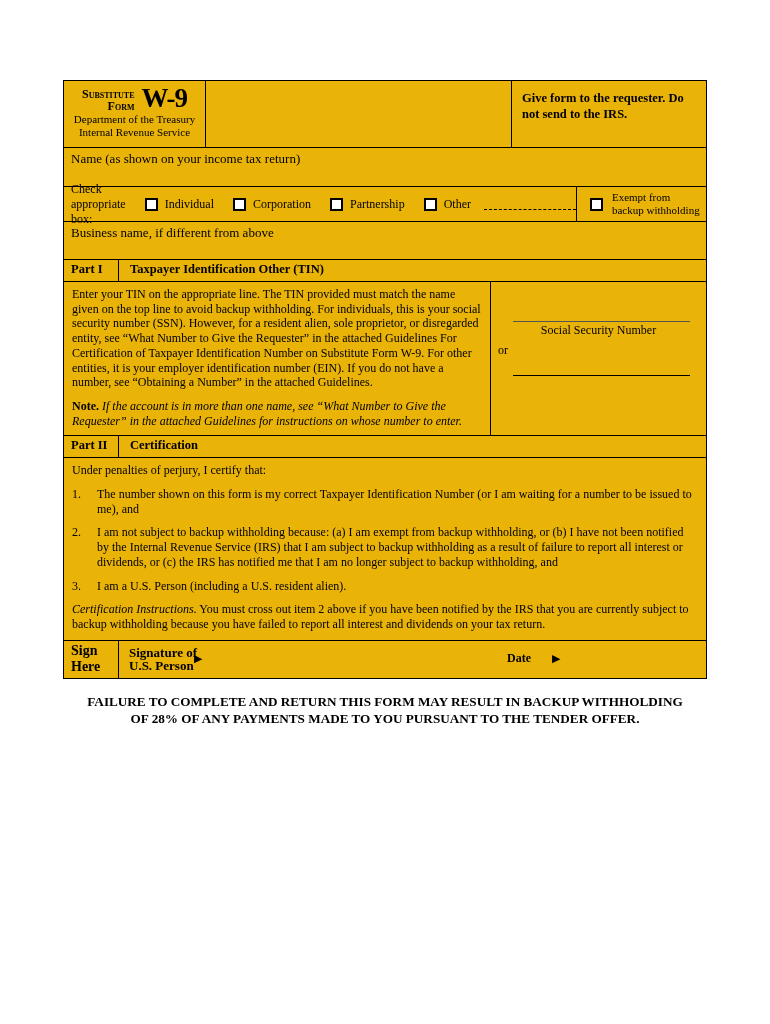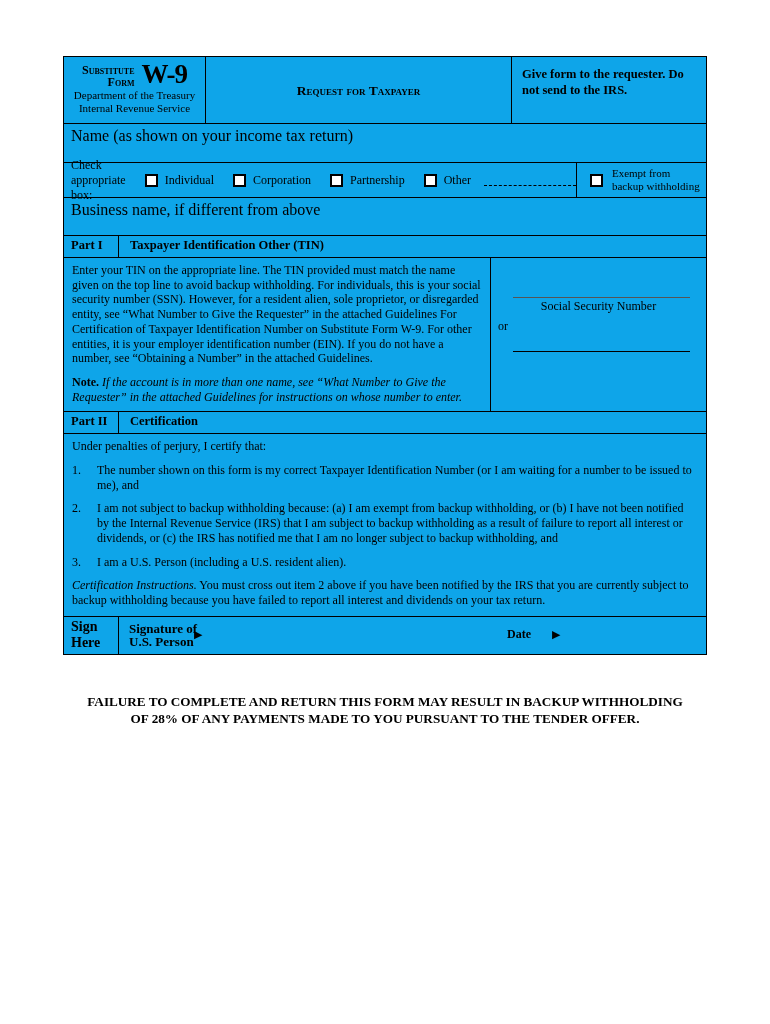--- a/index.html
+++ b/index.html
@@ -3,37 +3,37 @@
 <meta charset="utf-8">
 <style>
   * { margin:0; padding:0; box-sizing:border-box; }
   html,body { background:#ffffff; }
   .page {
     position:relative; width:770px; height:1024px; margin:0 auto;
     background:#ffffff; color:#000;
     font-family:"Liberation Serif", serif;
   }
   .form {
-    position:absolute; left:63px; top:56px; width:644px;
-    border:1px solid #000; background:#0ea5e9;
+    position:absolute; left:63px; top:80px; width:644px;
+    border:1px solid #000; background:#eab308;
   }
   .row { border-top:1px solid #000; }
 
   
   .header { display:flex; height:66px; }
   .hc-left { width:142px; border-right:1px solid #000; padding-top:4px; text-align:center; }
   .title-row { display:flex; justify-content:center; align-items:flex-start; gap:7px; }
   .sub-form { text-align:right; font-weight:bold; font-variant:small-caps; font-size:12px; line-height:12px; padding-top:3px; }
   .w9 { font-weight:bold; font-size:27px; line-height:26px; letter-spacing:-1px; }
   .dept { font-size:11px; line-height:13px; margin-top:1px; }
   .hc-center { flex:1; border-right:1px solid #000; display:flex; flex-direction:column; justify-content:center; text-align:center; font-weight:bold; font-variant:small-caps; font-size:13.5px; line-height:17px; }
   .hc-right { width:194px; padding:9px 9px 0 10px; font-weight:bold; font-size:12.5px; line-height:16px; }
 
   
-  .field-row { padding:3px 0 0 7px; font-size:16px; }
+  .field-row { padding:3px 0 0 7px; font-size:13px; }
   .row-name { height:39px; }
   .row-business { height:38px; }
   .row-city { height:37px; }
 
   
   .row-check { height:35px; display:flex; font-size:12px; }
   .check-main { flex:1; display:flex; align-items:center; padding-left:7px; }
   .check-option { display:flex; align-items:center; gap:7px; margin-left:19px; }
   .checkbox { width:13px; height:13px; border:2px solid #000; background:#fff; flex:none; }
   .dashed-line { display:inline-block; width:92px; height:12px; border-bottom:1.5px dashed #000; margin-left:6px; }
@@ -96,21 +96,20 @@
             <div>Form</div>
           </div>
           <div class="w9">W-9</div>
         </div>
         <div class="dept">
           <div>Department of the Treasury</div>
           <div>Internal Revenue Service</div>
         </div>
       </div>
       <div class="hc-center">
-        <div>Request for Taxpayer</div>
       </div>
       <div class="hc-right">Give form to the requester.  Do not send to the IRS.</div>
     </div>
 
     <div class="row field-row row-name">
       <span>Name (as shown on your income tax return)</span>
     </div>
 
     <div class="row row-check">
       <div class="check-main">

